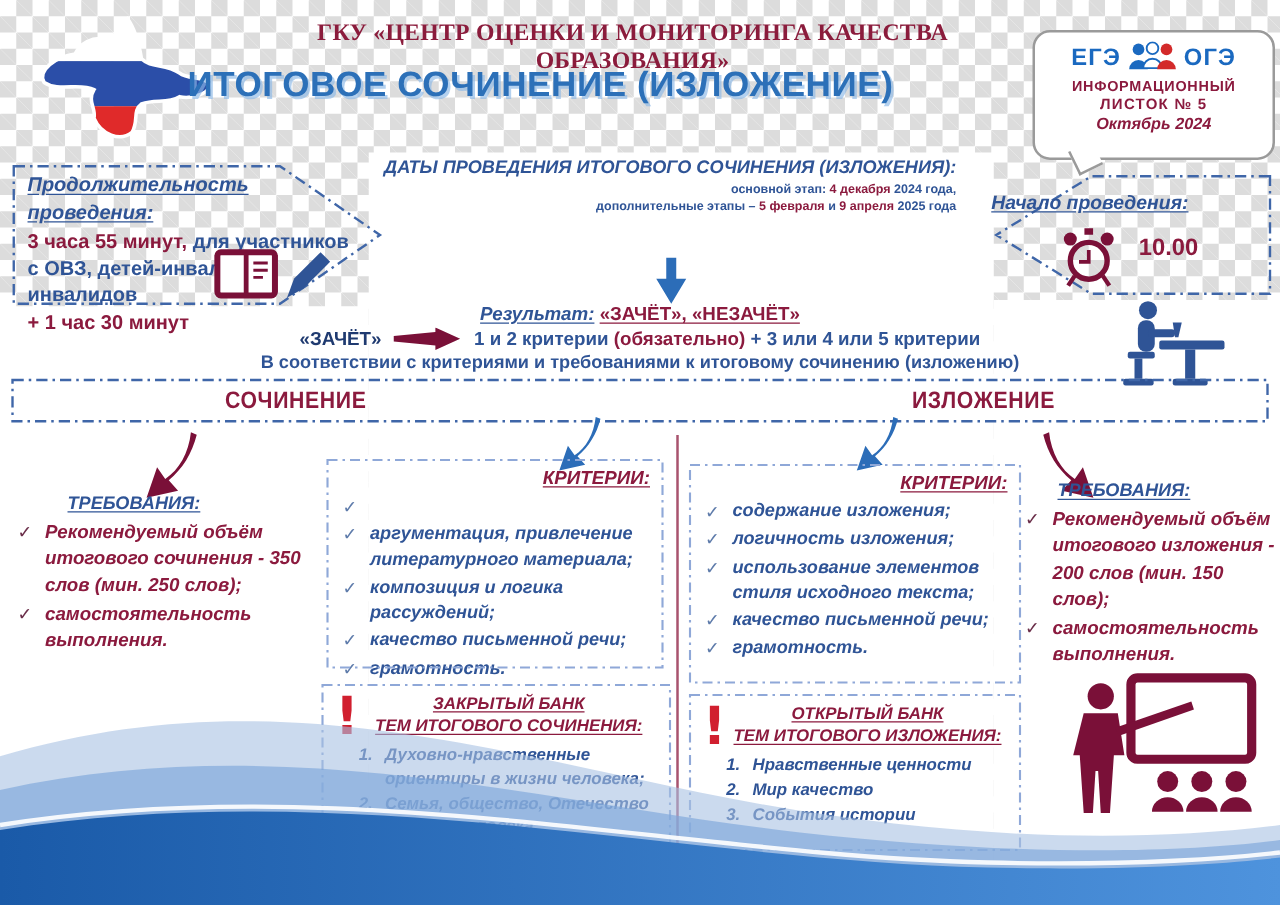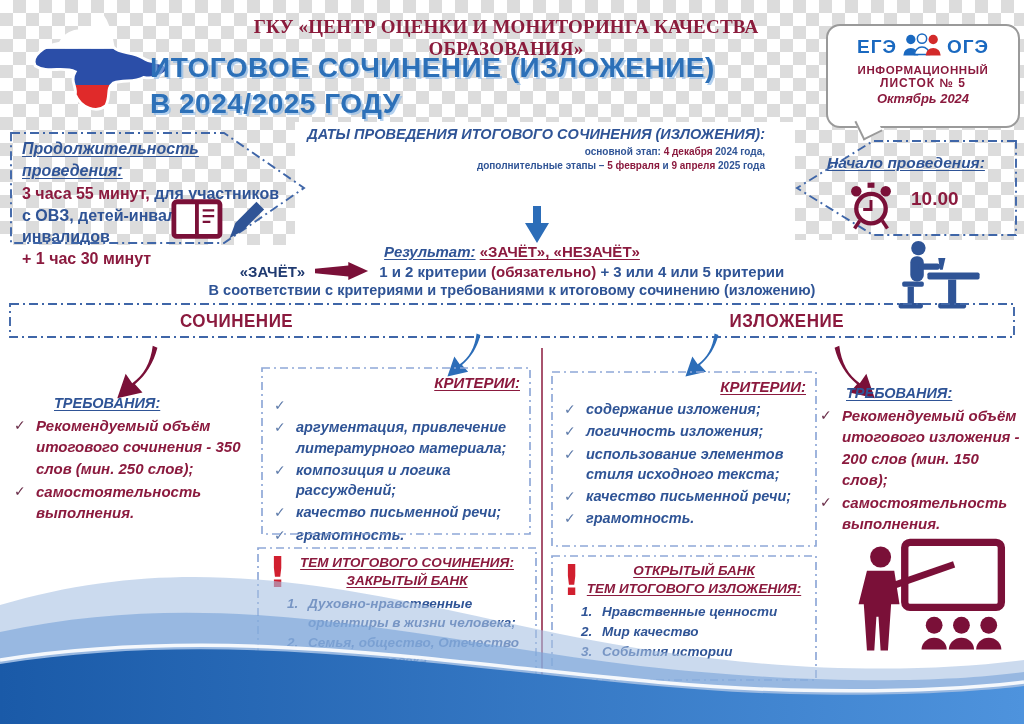--- a/index.html
+++ b/index.html
@@ -38,21 +38,21 @@
   .logo-row{display:flex;align-items:center;justify-content:center;gap:2px;margin-top:7px;}
   .logo-txt{font-weight:bold;font-size:19px;color:#1a69c0;letter-spacing:1px;}
   .bub-l1{font-size:11.5px;font-weight:bold;color:#8b1a3e;letter-spacing:.6px;margin-top:3px;}
   .bub-l2{font-size:12px;font-weight:bold;color:#8b1a3e;letter-spacing:1px;}
   .bub-l3{font-size:13px;font-weight:bold;font-style:italic;color:#8b1a3e;margin-top:1px;}
 
   
   .tagbox{z-index:2;}
   .dur-text{position:absolute;left:14px;top:8px;width:270px;font-size:16px;font-weight:bold;line-height:1.35;}
   .dur-title{font-style:italic;margin-bottom:2px;}
-  .start-title{position:absolute;left:0;top:16px;width:100%;text-align:center;
+  .start-title{position:absolute;left:0;top:16px;width:100%;text-align:left;
     font-size:15.5px;font-weight:bold;font-style:italic;}
   .start-time{position:absolute;left:118px;top:50px;font-size:19px;font-weight:bold;color:#8b1a3e;}
 
   
   .dates{left:305px;top:126px;width:460px;text-align:right;font-weight:bold;z-index:2;}
   .d1{font-size:14.5px;font-style:italic;color:#2f5496;margin-bottom:3px;}
   .d2{font-size:10px;line-height:1.35;}
 
   
   .result{left:90px;top:243px;width:844px;text-align:center;font-weight:bold;z-index:2;}
@@ -120,21 +120,20 @@
       <rect x="0" y="0" width="160" height="42" fill="#ffffff"></rect>
       <rect x="0" y="42" width="160" height="38" fill="#2b4ea8"></rect>
       <rect x="0" y="80" width="160" height="40" fill="#e02a2a"></rect>
     </g>
     <path d="M84,6 C74,10 78,20 68,24 C54,20 44,28 40,36 C24,38 8,50 14,60 C26,68 44,60 56,66 C50,76 58,82 56,90 C62,104 78,110 88,102 C94,92 88,84 96,78 C108,74 118,78 128,72 C138,74 152,70 154,62 C148,54 136,58 128,52 C116,44 104,48 96,40 C94,28 90,14 84,6 Z" fill="none" stroke="#ffffff" stroke-width="3"></path>
   </svg>
 
   <div class="lyr org">ГКУ «ЦЕНТР ОЦЕНКИ И МОНИТОРИНГА КАЧЕСТВА ОБРАЗОВАНИЯ»</div>
   <div class="lyr main-title">
     <div>ИТОГОВОЕ СОЧИНЕНИЕ (ИЗЛОЖЕНИЕ)</div>
-    <div>В 2024/2025 ГОДУ</div>
   </div>
 
   <div class="lyr bubble">
     <div class="tail"></div>
     <div class="logo-row">
       <span class="logo-txt">ЕГЭ</span>
       <svg width="46" height="28" viewBox="0 0 48 30">
         <circle cx="12" cy="7" r="5" fill="#1a69c0"></circle>
           <path d="M4,24 a8,8 0 0 1 16,0 z" fill="#1a69c0"></path>
         <circle cx="24" cy="6" r="5" fill="#fff" stroke="#1a69c0" stroke-width="1.6"></circle>
@@ -345,22 +344,22 @@
         </li>
     </ul>
   </div>
 
   <div class="lyr bank" style="left:256px;top:546px;width:282px;height:156px">
     <svg class="bx">
         <rect class="bd-light" width="100%" height="100%"></rect>
       </svg>
     <div class="excl">!</div>
     <div class="bank-title">
+      <div>ЗАКРЫТЫЙ БАНК</div>
       <div>ТЕМ ИТОГОВОГО СОЧИНЕНИЯ:</div>
-      <div>ЗАКРЫТЫЙ БАНК</div>
     </div>
     <ol>
       <li>Духовно-нравственные ориентиры в жизни человека;</li>
       <li>Семья, общество, Отечество в жизни человека;</li>
       <li>Природа и культура в жизни человека.</li>
     </ol>
   </div>
 
   <div class="lyr bank" style="left:550px;top:554px;width:268px;height:128px">
     <svg class="bx">

